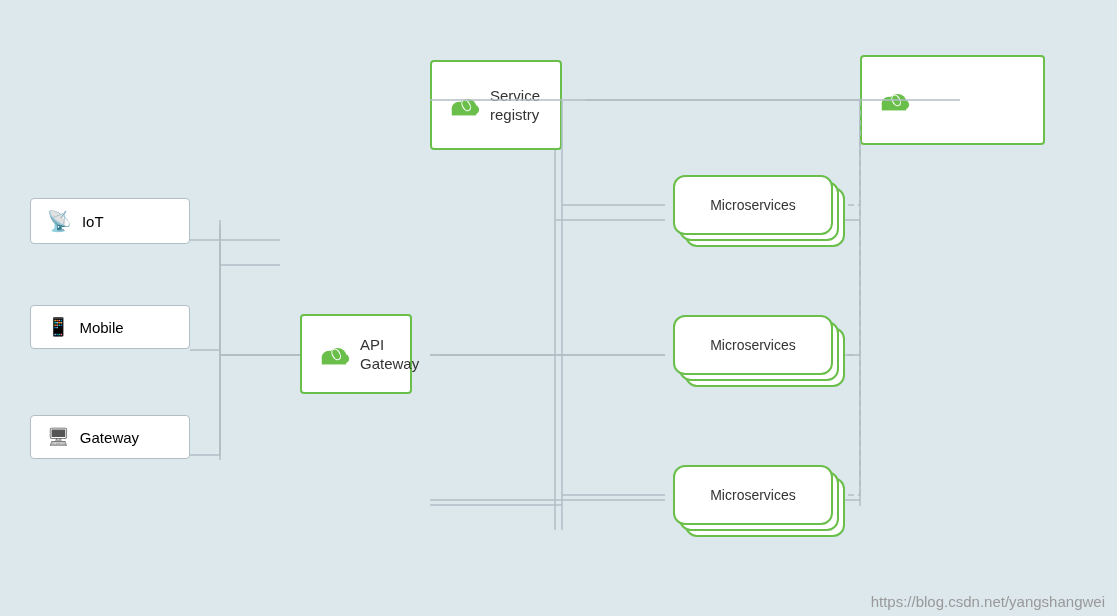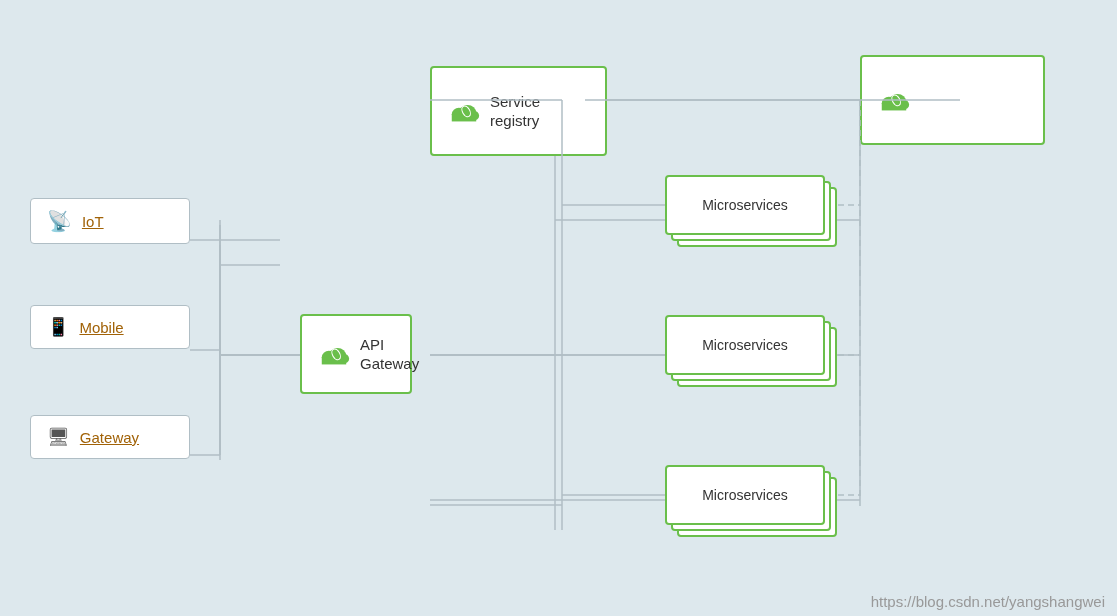--- a/index.html
+++ b/index.html
@@ -55,39 +55,39 @@
       display: flex;
       align-items: center;
       justify-content: flex-start;
       padding: 10px 16px;
       gap: 10px;
       width: 160px;
     }
 
     .client-label {
       font-size: 15px;
-      color: #a16207;
-      text-decoration: underline;
+      color: #000000;
     }
 
     
     .ms-stack {
       position: absolute;
     }
 
     .ms-card {
       position: absolute;
       background: #ffffff;
       border: 2px solid #6abf4b;
-      border-radius: 4px;
+      border-radius: 12px;
       width: 160px;
       height: 60px;
       display: flex;
       align-items: center;
       justify-content: center;
+      margin-left: 8px;
     }
 
     .ms-card-label {
       font-size: 14px;
       font-weight: 500;
       color: #333;
     }
 
     
     .lines-svg {
@@ -177,21 +177,21 @@
       <ellipse cx="18" cy="22" rx="10" ry="9" fill="#6abf4b"></ellipse>
       <ellipse cx="30" cy="20" rx="12" ry="11" fill="#6abf4b"></ellipse>
       <ellipse cx="38" cy="24" rx="8" ry="7" fill="#6abf4b"></ellipse>
       <rect x="8" y="22" width="34" height="10" fill="#6abf4b"></rect>
 
       <ellipse cx="28" cy="18" rx="5" ry="8" fill="none" stroke="white" stroke-width="1.5" transform="rotate(-30 28 18)"></ellipse>
     </svg>
     <span class="box-label">API<br>Gateway</span>
   </div>
 
-  <div class="box" style="left:430px; top:66px; width:177px; height:90px;gap:8px;">
+  <div class="box" style="left:430px; top:60px; width:132px; height:90px;gap:8px;">
     <svg class="cloud-icon" viewBox="0 0 50 35">
       <ellipse cx="18" cy="22" rx="10" ry="9" fill="#6abf4b"></ellipse>
       <ellipse cx="30" cy="20" rx="12" ry="11" fill="#6abf4b"></ellipse>
       <ellipse cx="38" cy="24" rx="8" ry="7" fill="#6abf4b"></ellipse>
       <rect x="8" y="22" width="34" height="10" fill="#6abf4b"></rect>
       <ellipse cx="28" cy="18" rx="5" ry="8" fill="none" stroke="white" stroke-width="1.5" transform="rotate(-30 28 18)"></ellipse>
     </svg>
     <span class="box-label">Service<br>registry</span>
   </div>
 

